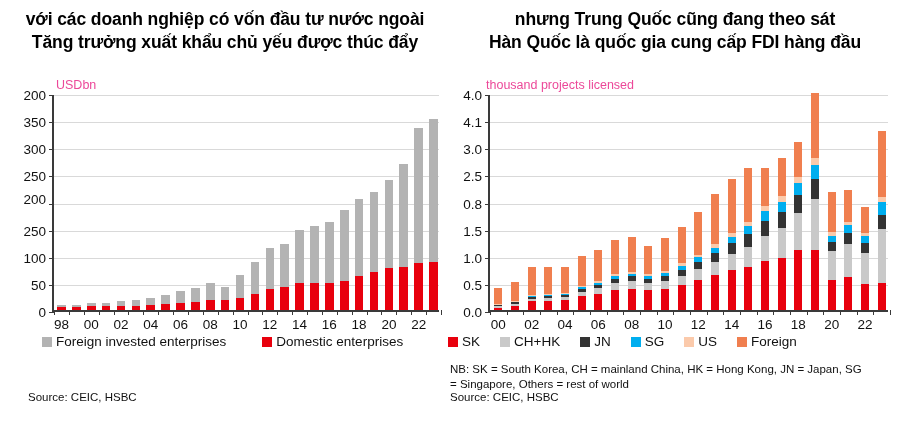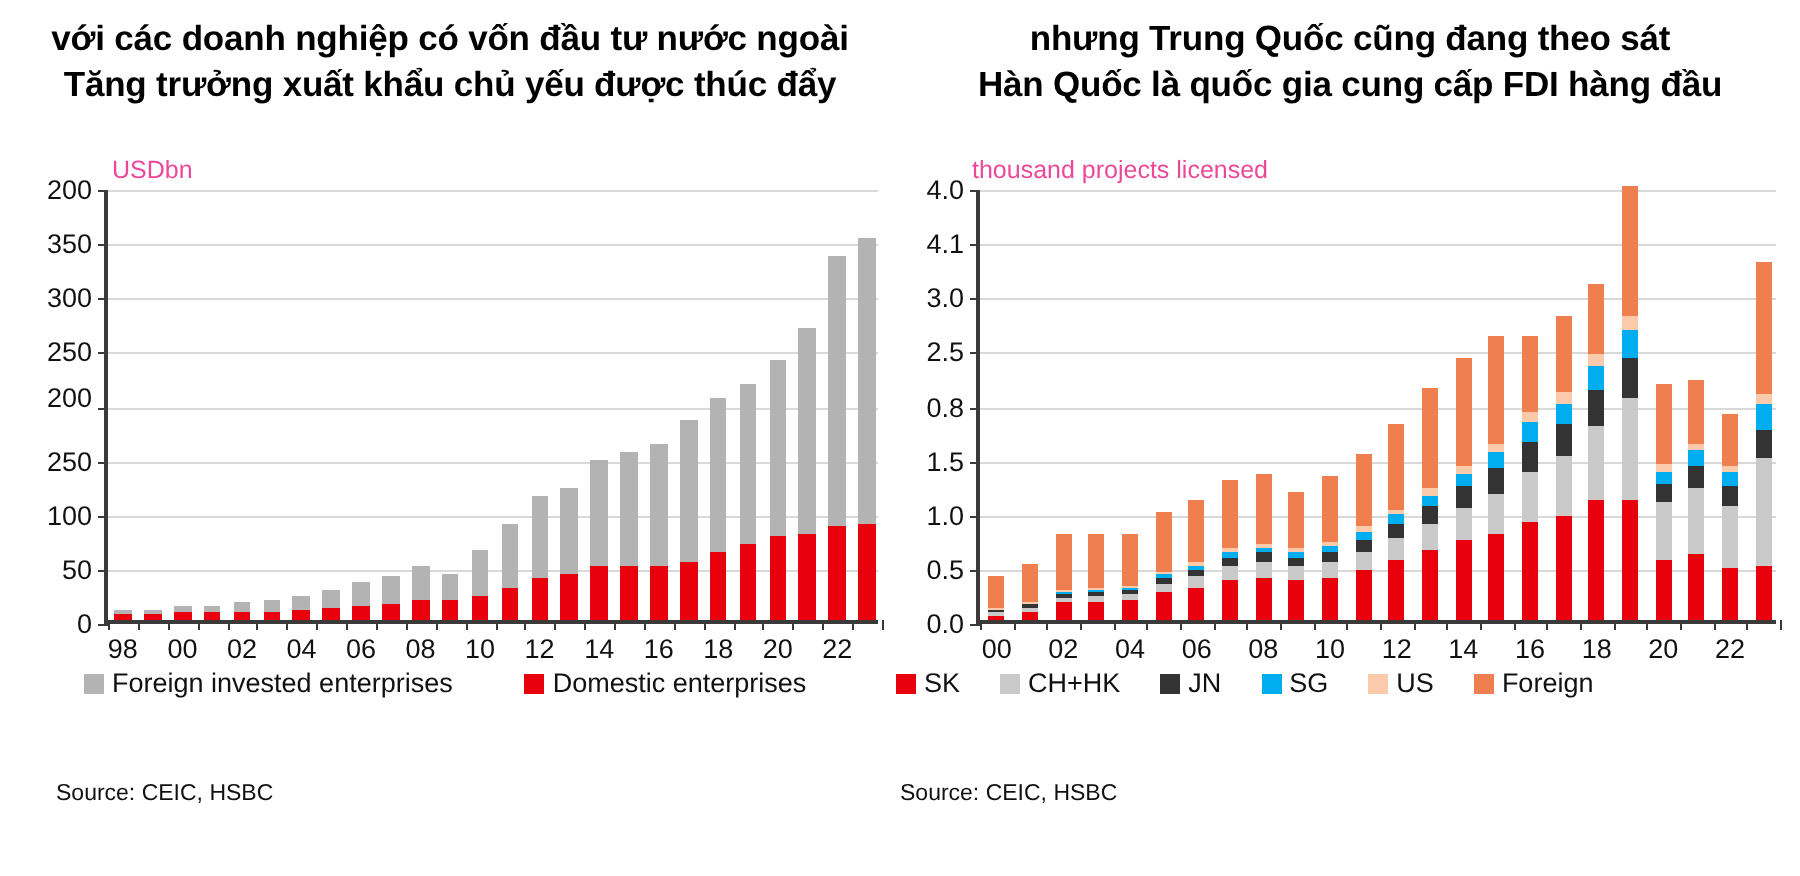--- a/index.html
+++ b/index.html
@@ -561,17 +561,18 @@
         <div class="legend-item">
           <span class="swatch" style="background: rgb(251, 202, 171);"></span>
           <span>US</span>
         </div>
         <div class="legend-item">
           <span class="swatch" style="background: rgb(240, 127, 79);"></span>
           <span>Foreign</span>
         </div>
       </div>
 
+    <div class="note" style="left:0px;top:362px;width:420px;">NB: SK = South Korea, CH = mainland China, HK = Hong Kong, JN = Japan, SG = Singapore, Others = rest of world</div>
 
     <div class="source" style="left:0px;top:391px;">Source: CEIC, HSBC</div>
   </div>
 
 </div>
 
 </body></html>

